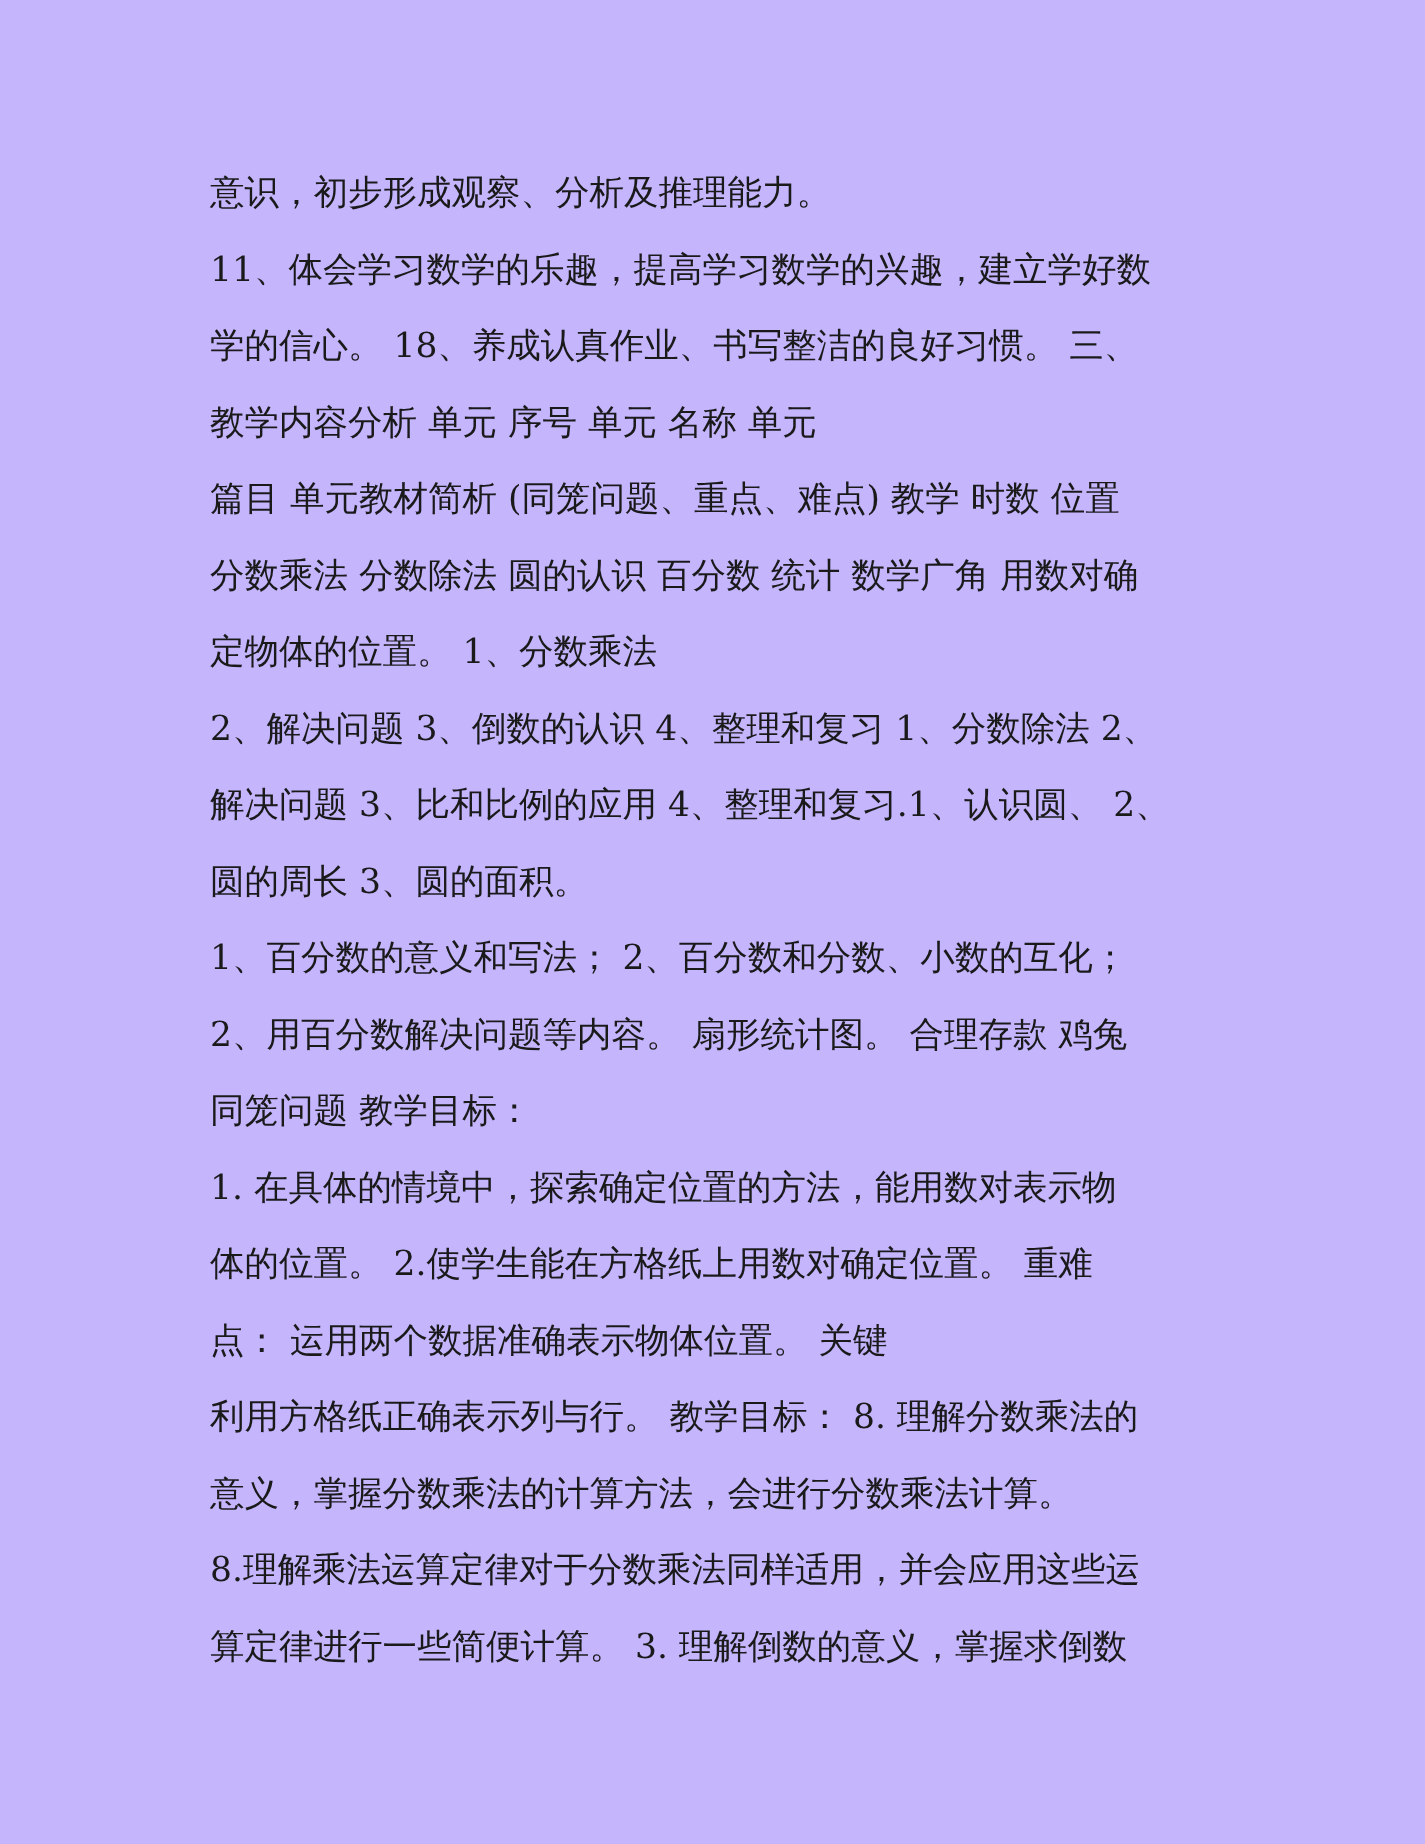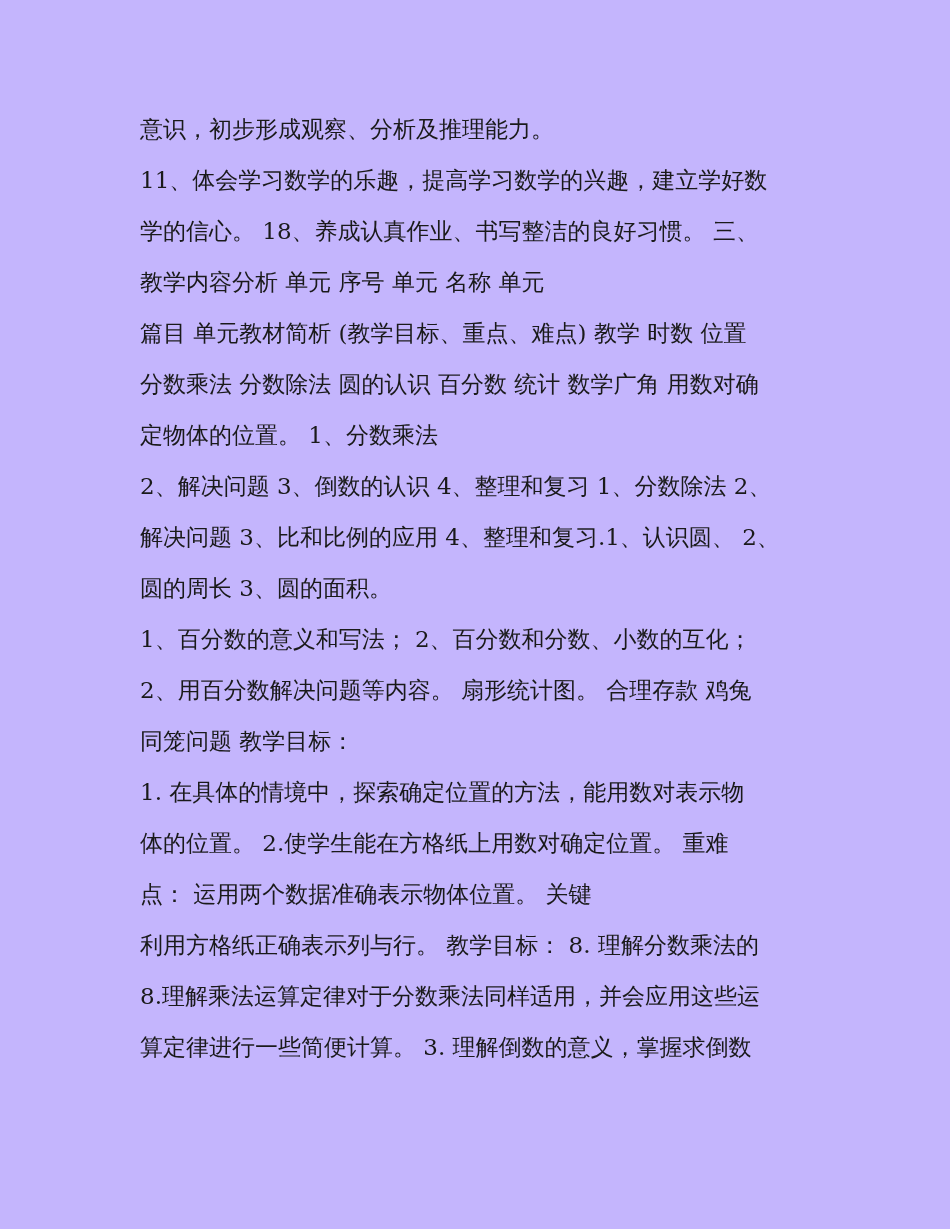--- a/index.html
+++ b/index.html
@@ -39,29 +39,30 @@
   </style>
 </head>
 <body>
 
 <div class="page">
   <div class="content">
     <div class="line">意识，初步形成观察、分析及推理能力。</div>
     <div class="line">11、体会学习数学的乐趣，提高学习数学的兴趣，建立学好数</div>
     <div class="line">学的信心。 18、养成认真作业、书写整洁的良好习惯。 三、</div>
     <div class="line">教学内容分析 单元 序号 单元 名称 单元</div>
-    <div class="line">篇目 单元教材简析 (教学目标、重点、难点) 教学 时数 位置</div>
+    <div class="line">篇目 单元教材简析 (同笼问题、重点、难点) 教学 时数 位置</div>
     <div class="line">分数乘法 分数除法 圆的认识 百分数 统计 数学广角 用数对确</div>
     <div class="line">定物体的位置。 1、分数乘法</div>
     <div class="line">2、解决问题 3、倒数的认识 4、整理和复习 1、分数除法 2、</div>
     <div class="line">解决问题 3、比和比例的应用 4、整理和复习.1、认识圆、 2、</div>
     <div class="line">圆的周长 3、圆的面积。</div>
     <div class="line">1、百分数的意义和写法； 2、百分数和分数、小数的互化；</div>
     <div class="line">2、用百分数解决问题等内容。 扇形统计图。 合理存款 鸡兔</div>
     <div class="line">同笼问题 教学目标：</div>
     <div class="line">1. 在具体的情境中，探索确定位置的方法，能用数对表示物</div>
     <div class="line">体的位置。 2.使学生能在方格纸上用数对确定位置。 重难</div>
     <div class="line">点： 运用两个数据准确表示物体位置。 关键</div>
     <div class="line">利用方格纸正确表示列与行。 教学目标： 8. 理解分数乘法的</div>
+    <div class="line">意义，掌握分数乘法的计算方法，会进行分数乘法计算。</div>
     <div class="line">8.理解乘法运算定律对于分数乘法同样适用，并会应用这些运</div>
     <div class="line">算定律进行一些简便计算。 3. 理解倒数的意义，掌握求倒数</div>
   </div>
 </div>
 
 </body></html>

